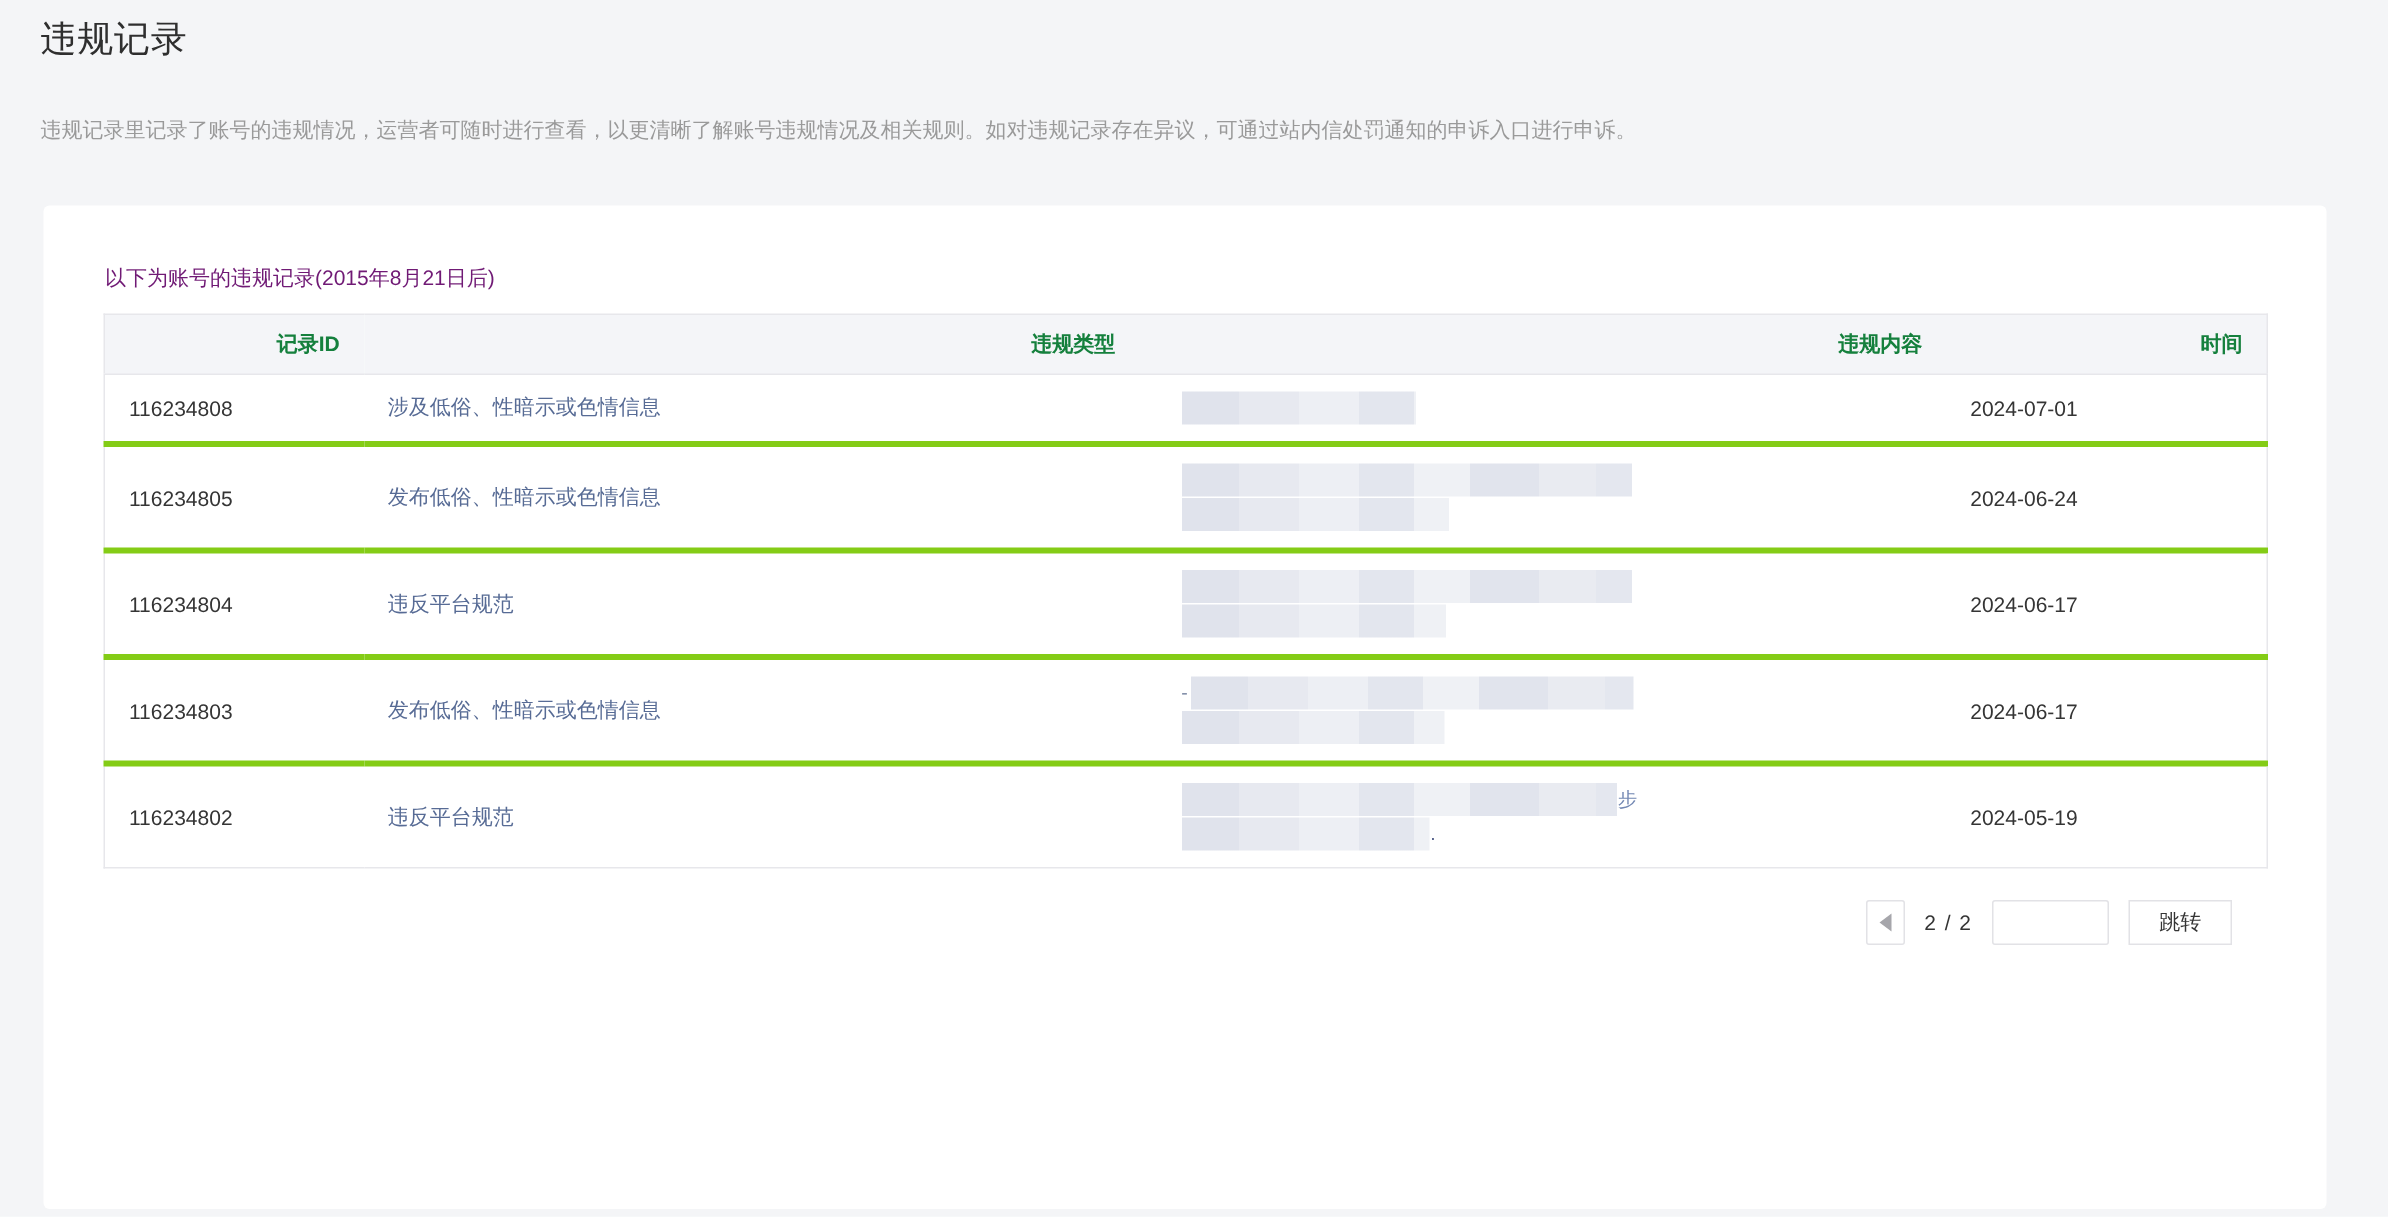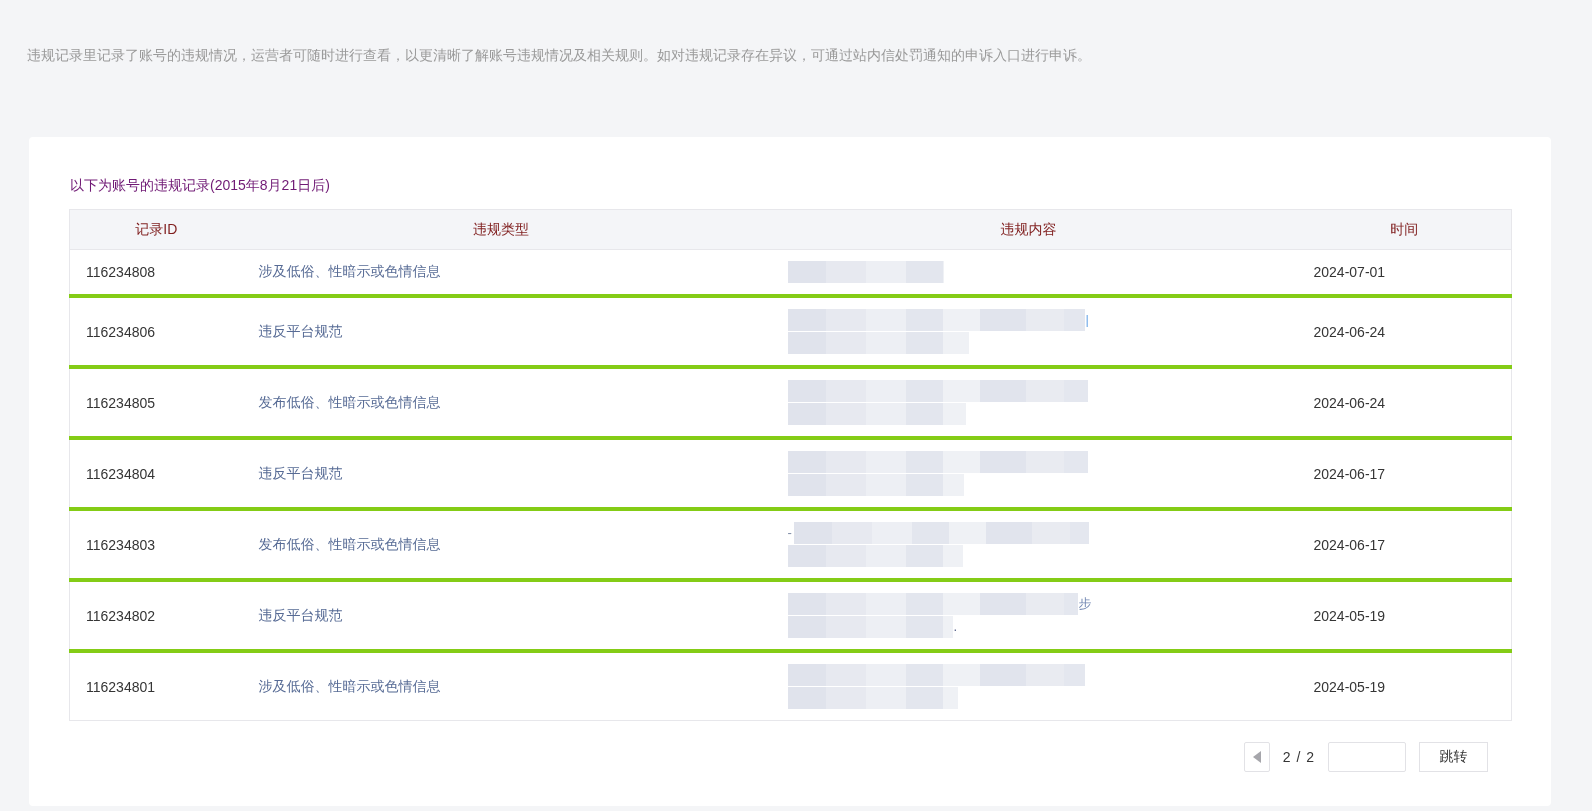--- a/index.html
+++ b/index.html
@@ -37,25 +37,25 @@
     border: 1px solid #e7e7eb;
     font-size: 14px;
     color: #353535;
   }
   col.c-id { width: 173px; }
   col.c-type { width: 517px; }
   col.c-content { width: 538px; }
   col.c-time { width: 214px; }
   thead th {
     background: #f4f5f8;
-    font-weight: 400;
-    text-align: center;
+    font-weight: 700;
+    text-align: right;
     height: 40px;
     padding: 0 16px;
-    color: #7f1d1d;
+    color: #15803d;
     border-bottom: 1px solid #e7e7eb;
   }
   tbody td {
     padding: 10px 16px;
     border-bottom: 4px solid #84cc16;
     vertical-align: middle;
   }
   tbody tr:last-child td { border-bottom: none; }
   tbody tr { height: 42px; }
   .type-link {
@@ -125,20 +125,21 @@
     background: #ffffff;
     font-size: 14px; color: #353535;
     cursor: pointer;
     font-family: inherit;
   }
 </style>
 </head>
 <body>
 
 <div class="page-header">
+  <h1 class="page-title">违规记录</h1>
   <p class="page-desc">违规记录里记录了账号的违规情况，运营者可随时进行查看，以更清晰了解账号违规情况及相关规则。如对违规记录存在异议，可通过站内信处罚通知的申诉入口进行申诉。</p>
 </div>
 
 <div class="card">
   <p class="table-note">以下为账号的违规记录(2015年8月21日后)</p>
 
   <table class="violations">
     <colgroup>
       <col class="c-id">
         <col class="c-type">
@@ -158,34 +159,20 @@
           <td>116234808</td>
           <td><a class="type-link">涉及低俗、性暗示或色情信息</a></td>
           <td>
             <div class="content-line">
               <span class="redact" style="width: 156px;"></span>
             </div>
           </td>
           <td>2024-07-01</td>
         </tr>
         <tr>
-          <td>116234806</td>
-          <td><a class="type-link">违反平台规范</a></td>
-          <td>
-            <div class="content-line">
-              <span class="redact" style="width: 297px;"></span>
-              <span class="frag suf" style="color: rgb(106, 166, 232);">|</span>
-            </div>
-            <div class="content-line">
-              <span class="redact" style="width: 181px;"></span>
-            </div>
-          </td>
-          <td>2024-06-24</td>
-        </tr>
-        <tr>
           <td>116234805</td>
           <td><a class="type-link">发布低俗、性暗示或色情信息</a></td>
           <td>
             <div class="content-line">
               <span class="redact" style="width: 300px;"></span>
             </div>
             <div class="content-line">
               <span class="redact" style="width: 178px;"></span>
             </div>
           </td>
@@ -222,33 +209,20 @@
           <td>116234802</td>
           <td><a class="type-link">违反平台规范</a></td>
           <td>
             <div class="content-line">
               <span class="redact" style="width: 290px;"></span>
               <span class="frag suf" style="color: rgb(115, 136, 179);">步</span>
             </div>
             <div class="content-line">
               <span class="redact" style="width: 165px;"></span>
               <span class="frag suf" style="color: rgb(85, 96, 138);">.</span>
-            </div>
-          </td>
-          <td>2024-05-19</td>
-        </tr>
-        <tr>
-          <td>116234801</td>
-          <td><a class="type-link">涉及低俗、性暗示或色情信息</a></td>
-          <td>
-            <div class="content-line">
-              <span class="redact" style="width: 297px;"></span>
-            </div>
-            <div class="content-line">
-              <span class="redact" style="width: 170px;"></span>
             </div>
           </td>
           <td>2024-05-19</td>
         </tr>
       </tbody>
   </table>
 
   <div class="pagination">
     <div class="pg-prev">
       <span class="tri"></span>

